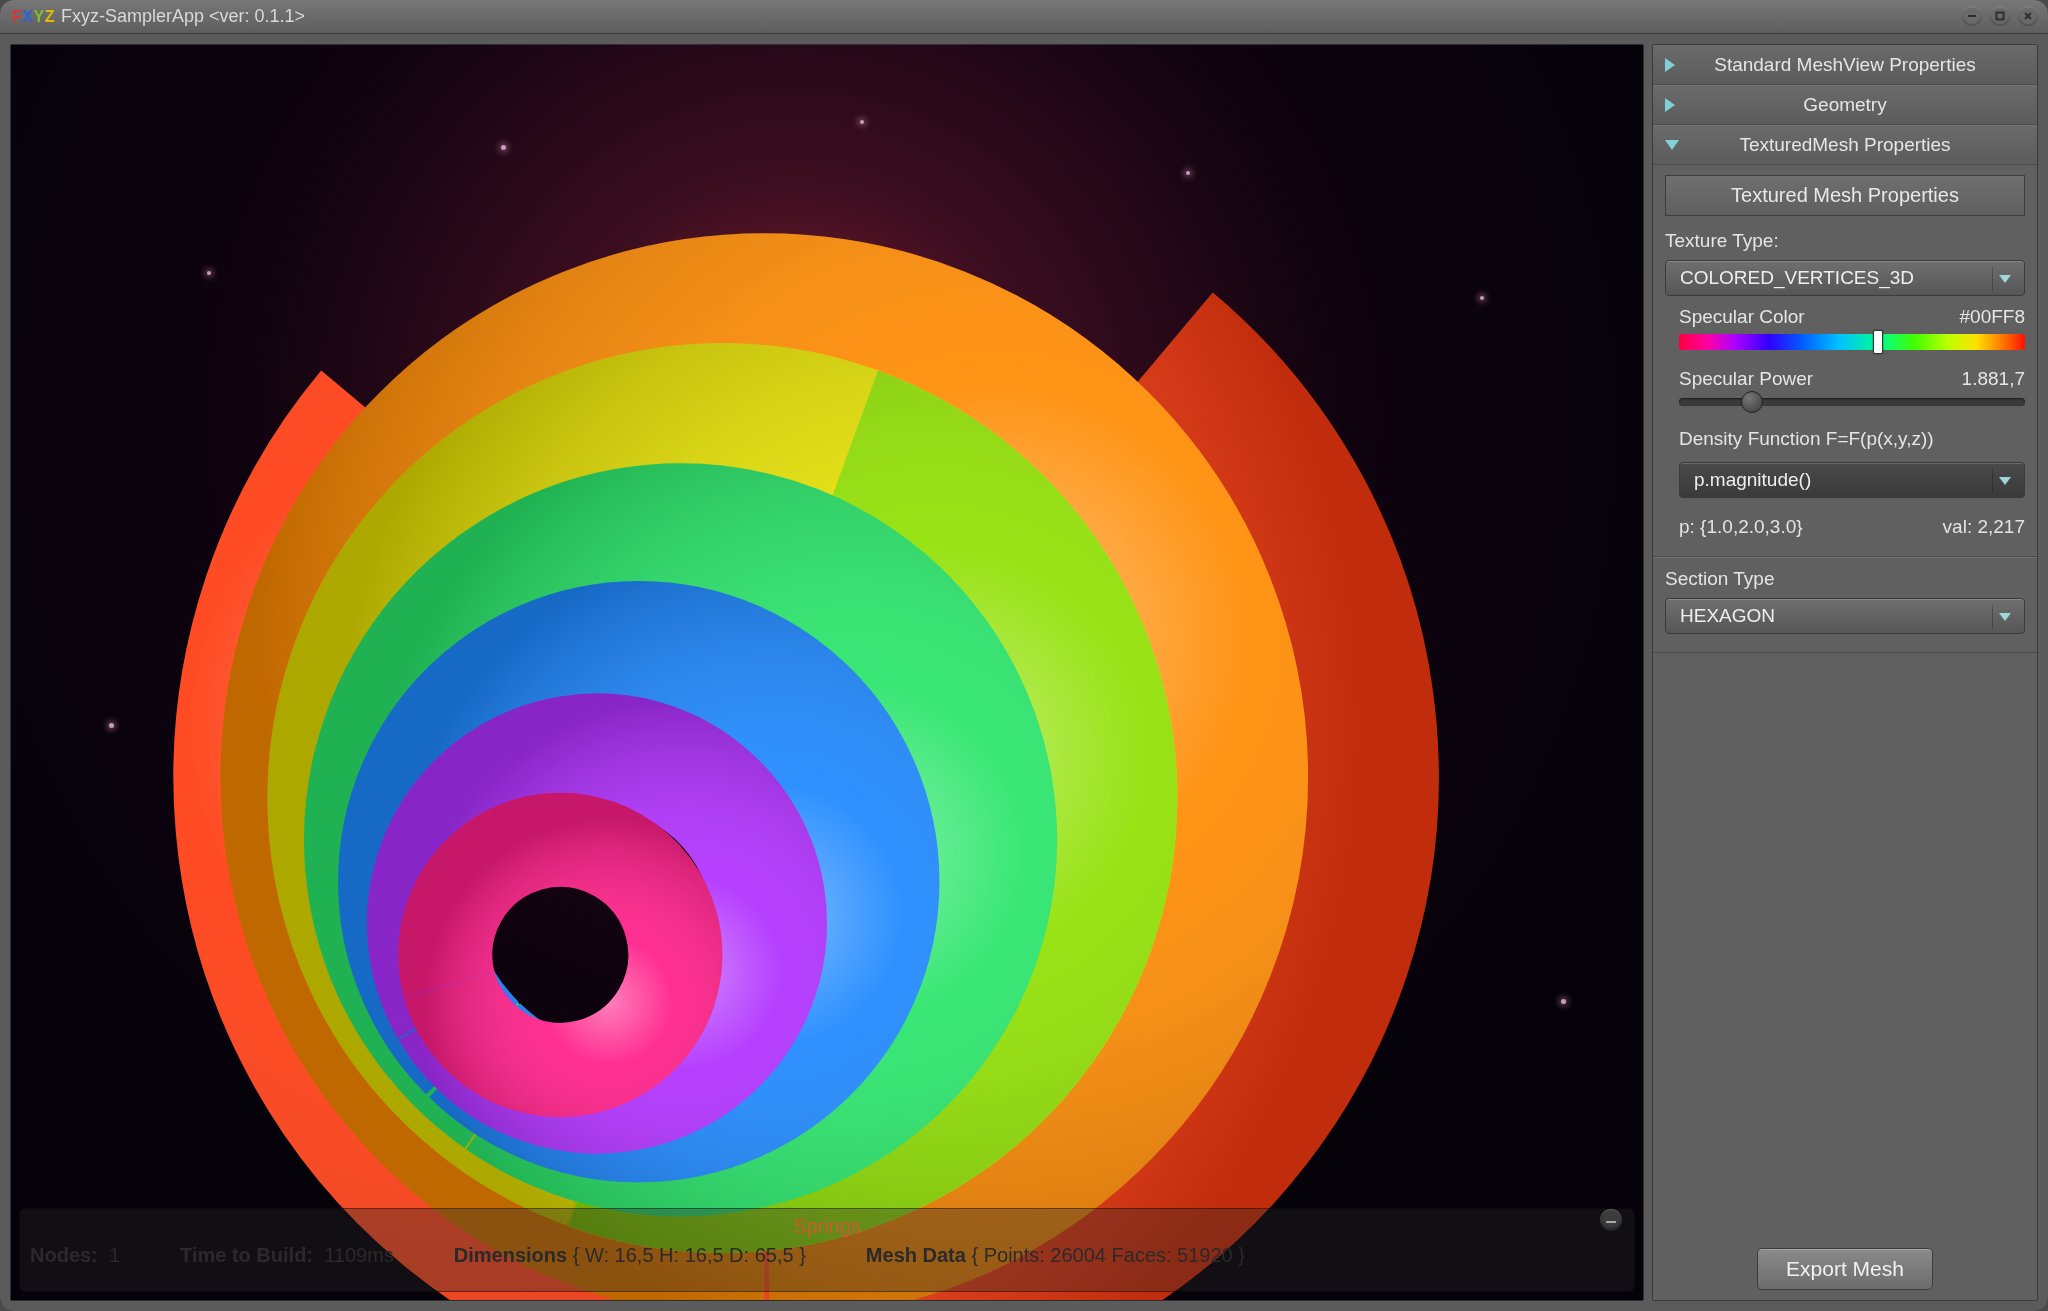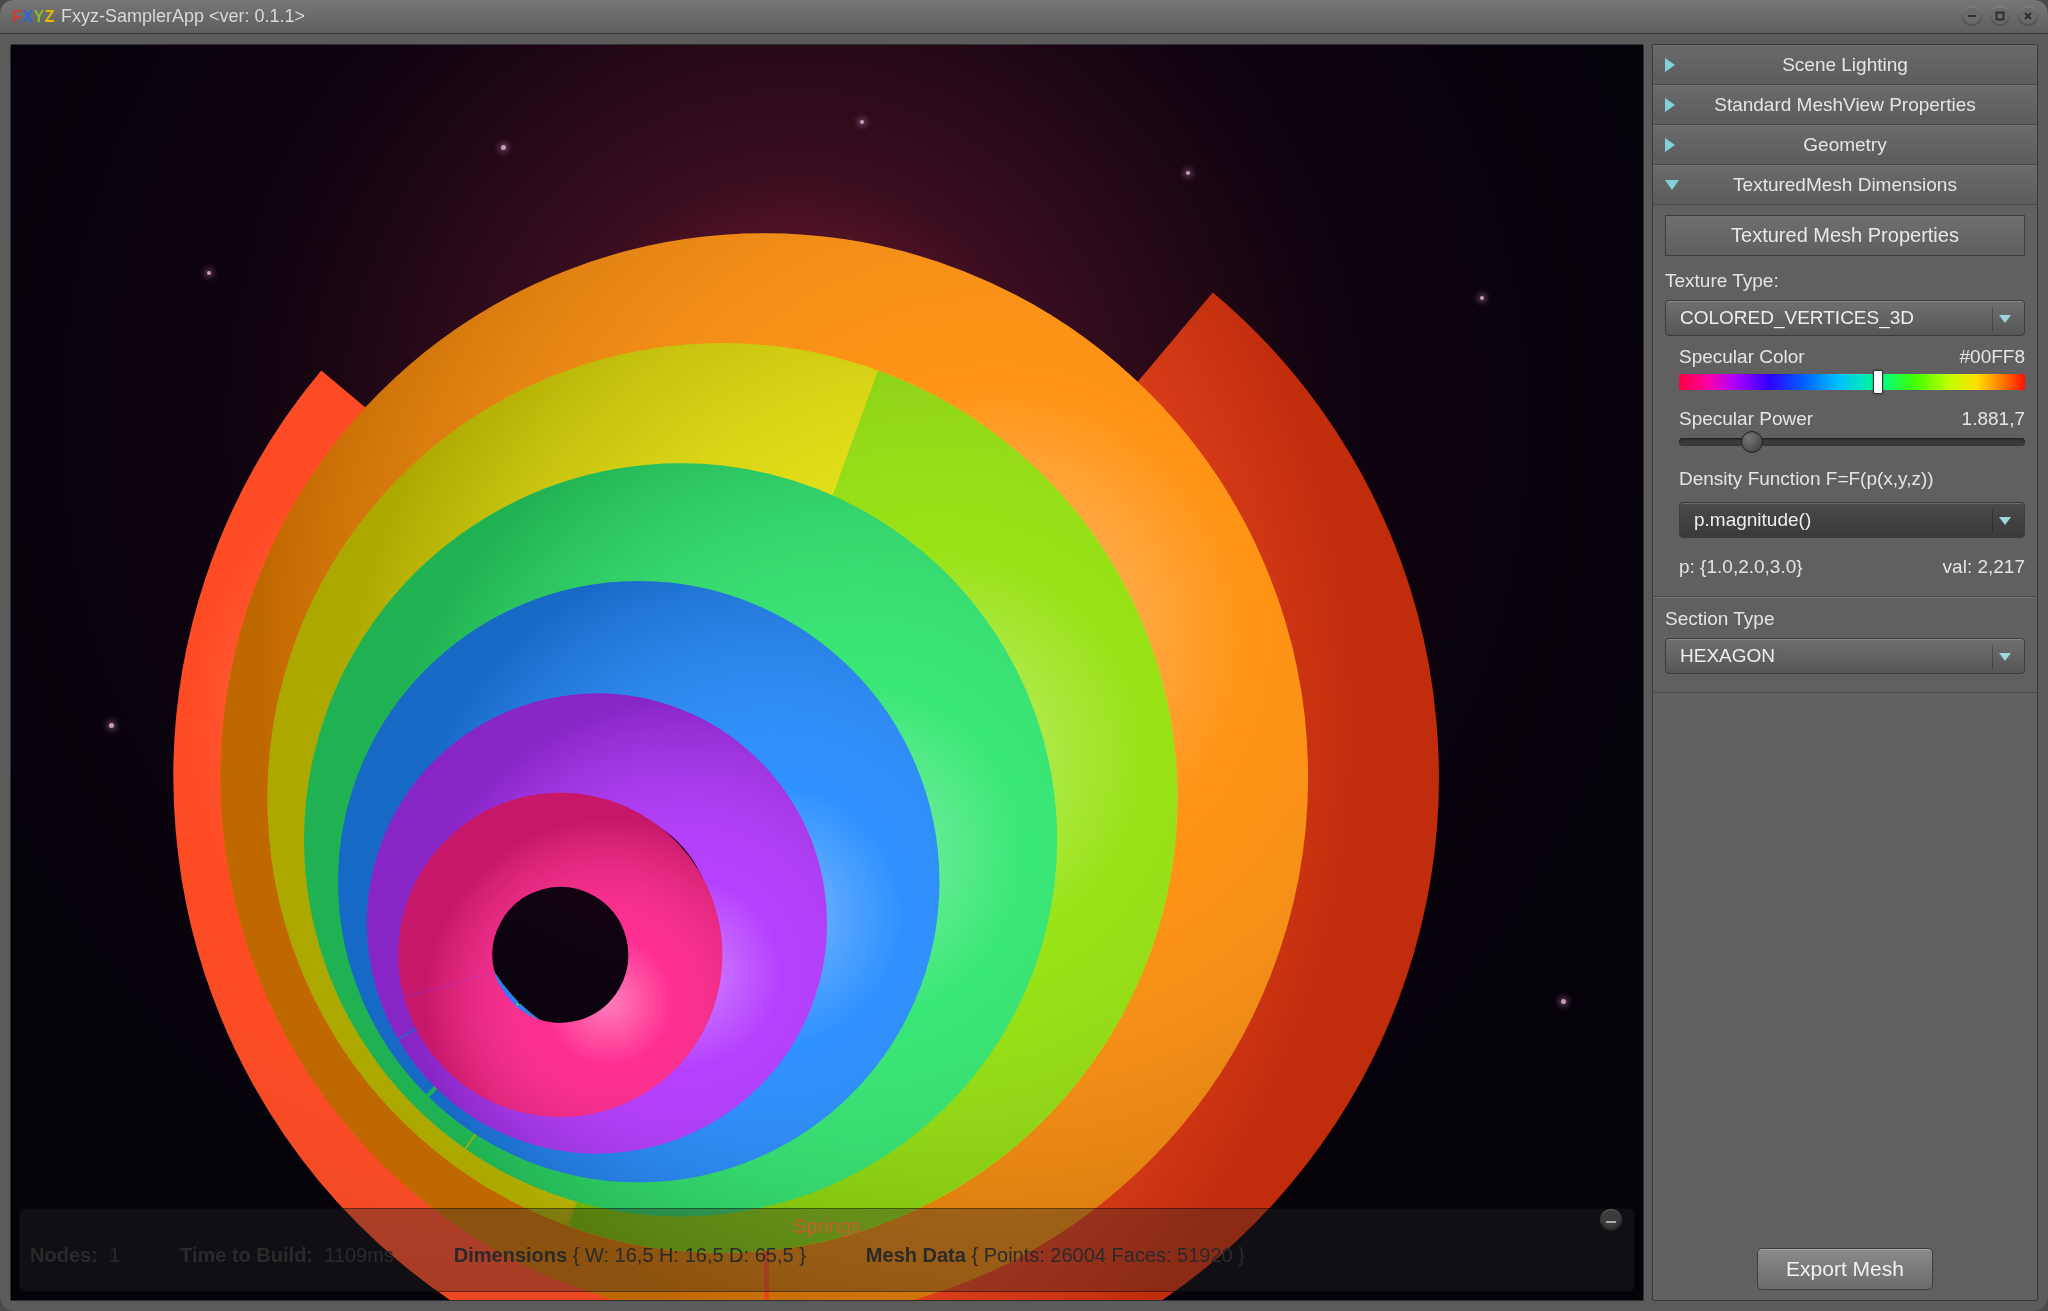--- a/index.html
+++ b/index.html
@@ -238,38 +238,34 @@
             <span><b>Time to Build:</b>&nbsp;&nbsp;<span>1109ms</span></span>
             <span><b>Dimensions</b> <span>{ W: 16,5 H: 16,5 D: 65,5 }</span></span>
             <span><b>Mesh Data</b> <span>{  Points:  26004 Faces: 51920  }</span></span>
           </div>
         </div>
       </div>
     </div>
 
     <div class="panel">
 
-      <div class="section-hdr">
-        <span class="disclosure tri-right"></span>
-        <span>Scene Lighting</span>
-      </div>
 
       <div class="section-hdr">
         <span class="disclosure tri-right"></span>
         <span>Standard MeshView Properties</span>
       </div>
 
       <div class="section-hdr">
         <span class="disclosure tri-right"></span>
         <span>Geometry</span>
       </div>
 
       <div class="section-hdr">
         <span class="disclosure tri-down"></span>
-        <span>TexturedMesh Dimensions</span>
+        <span>TexturedMesh Properties</span>
       </div>
 
       <div class="section-body">
         <div class="sub-title-box">Textured Mesh Properties</div>
 
         <div class="lbl">Texture Type:</div>
         <div class="combo">
           <span>COLORED_VERTICES_3D</span>
           <span class="caret"></span>
         </div>

